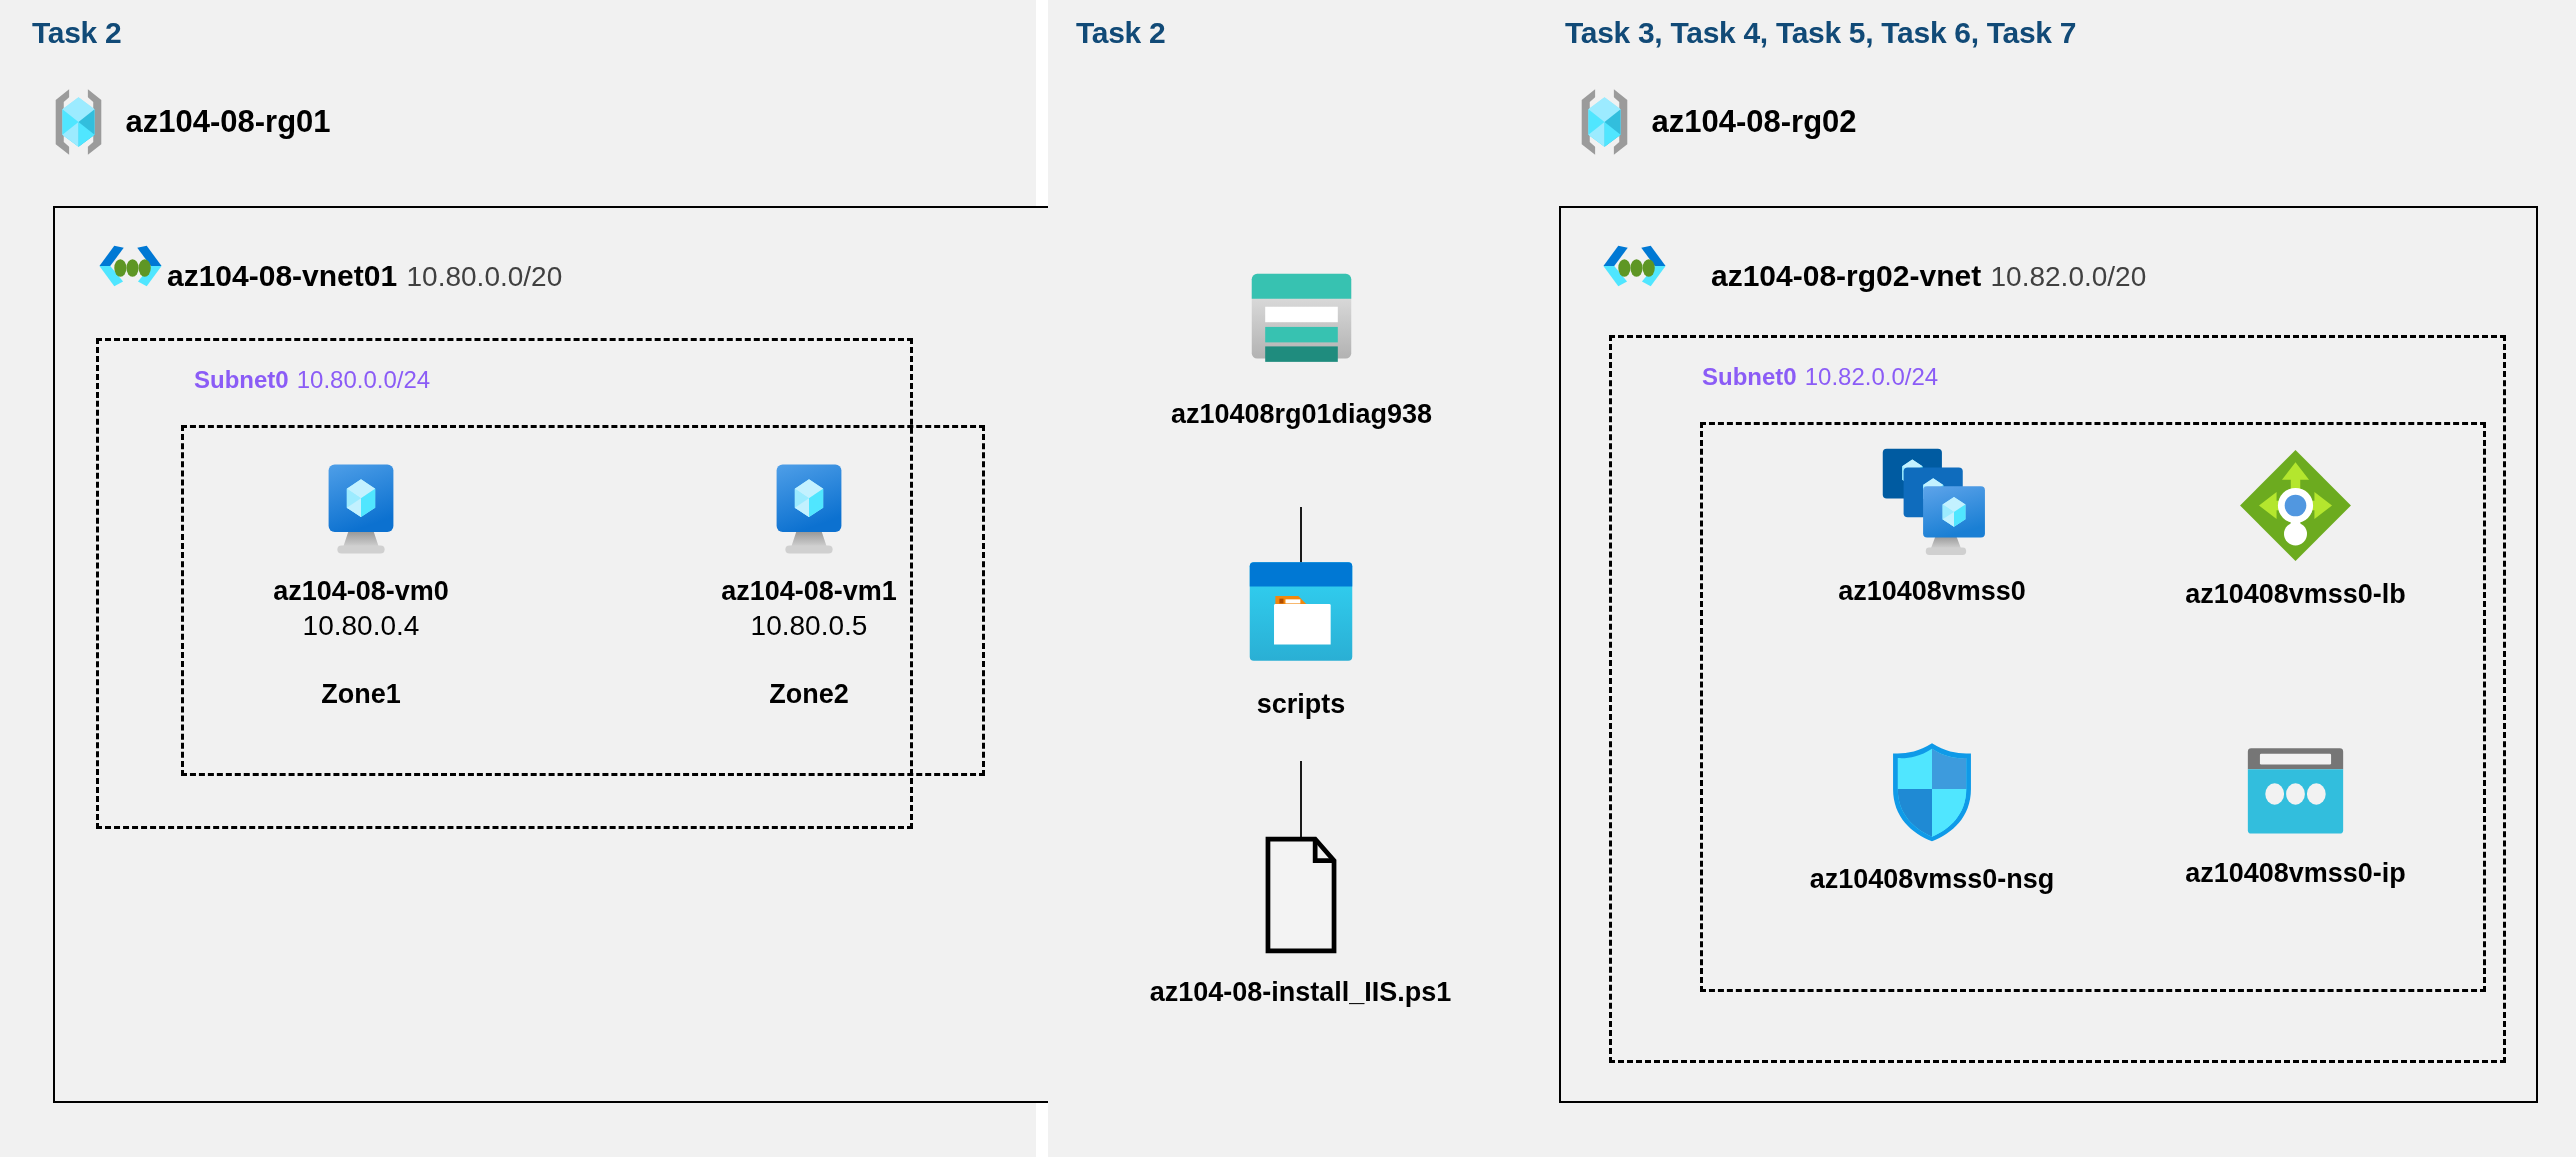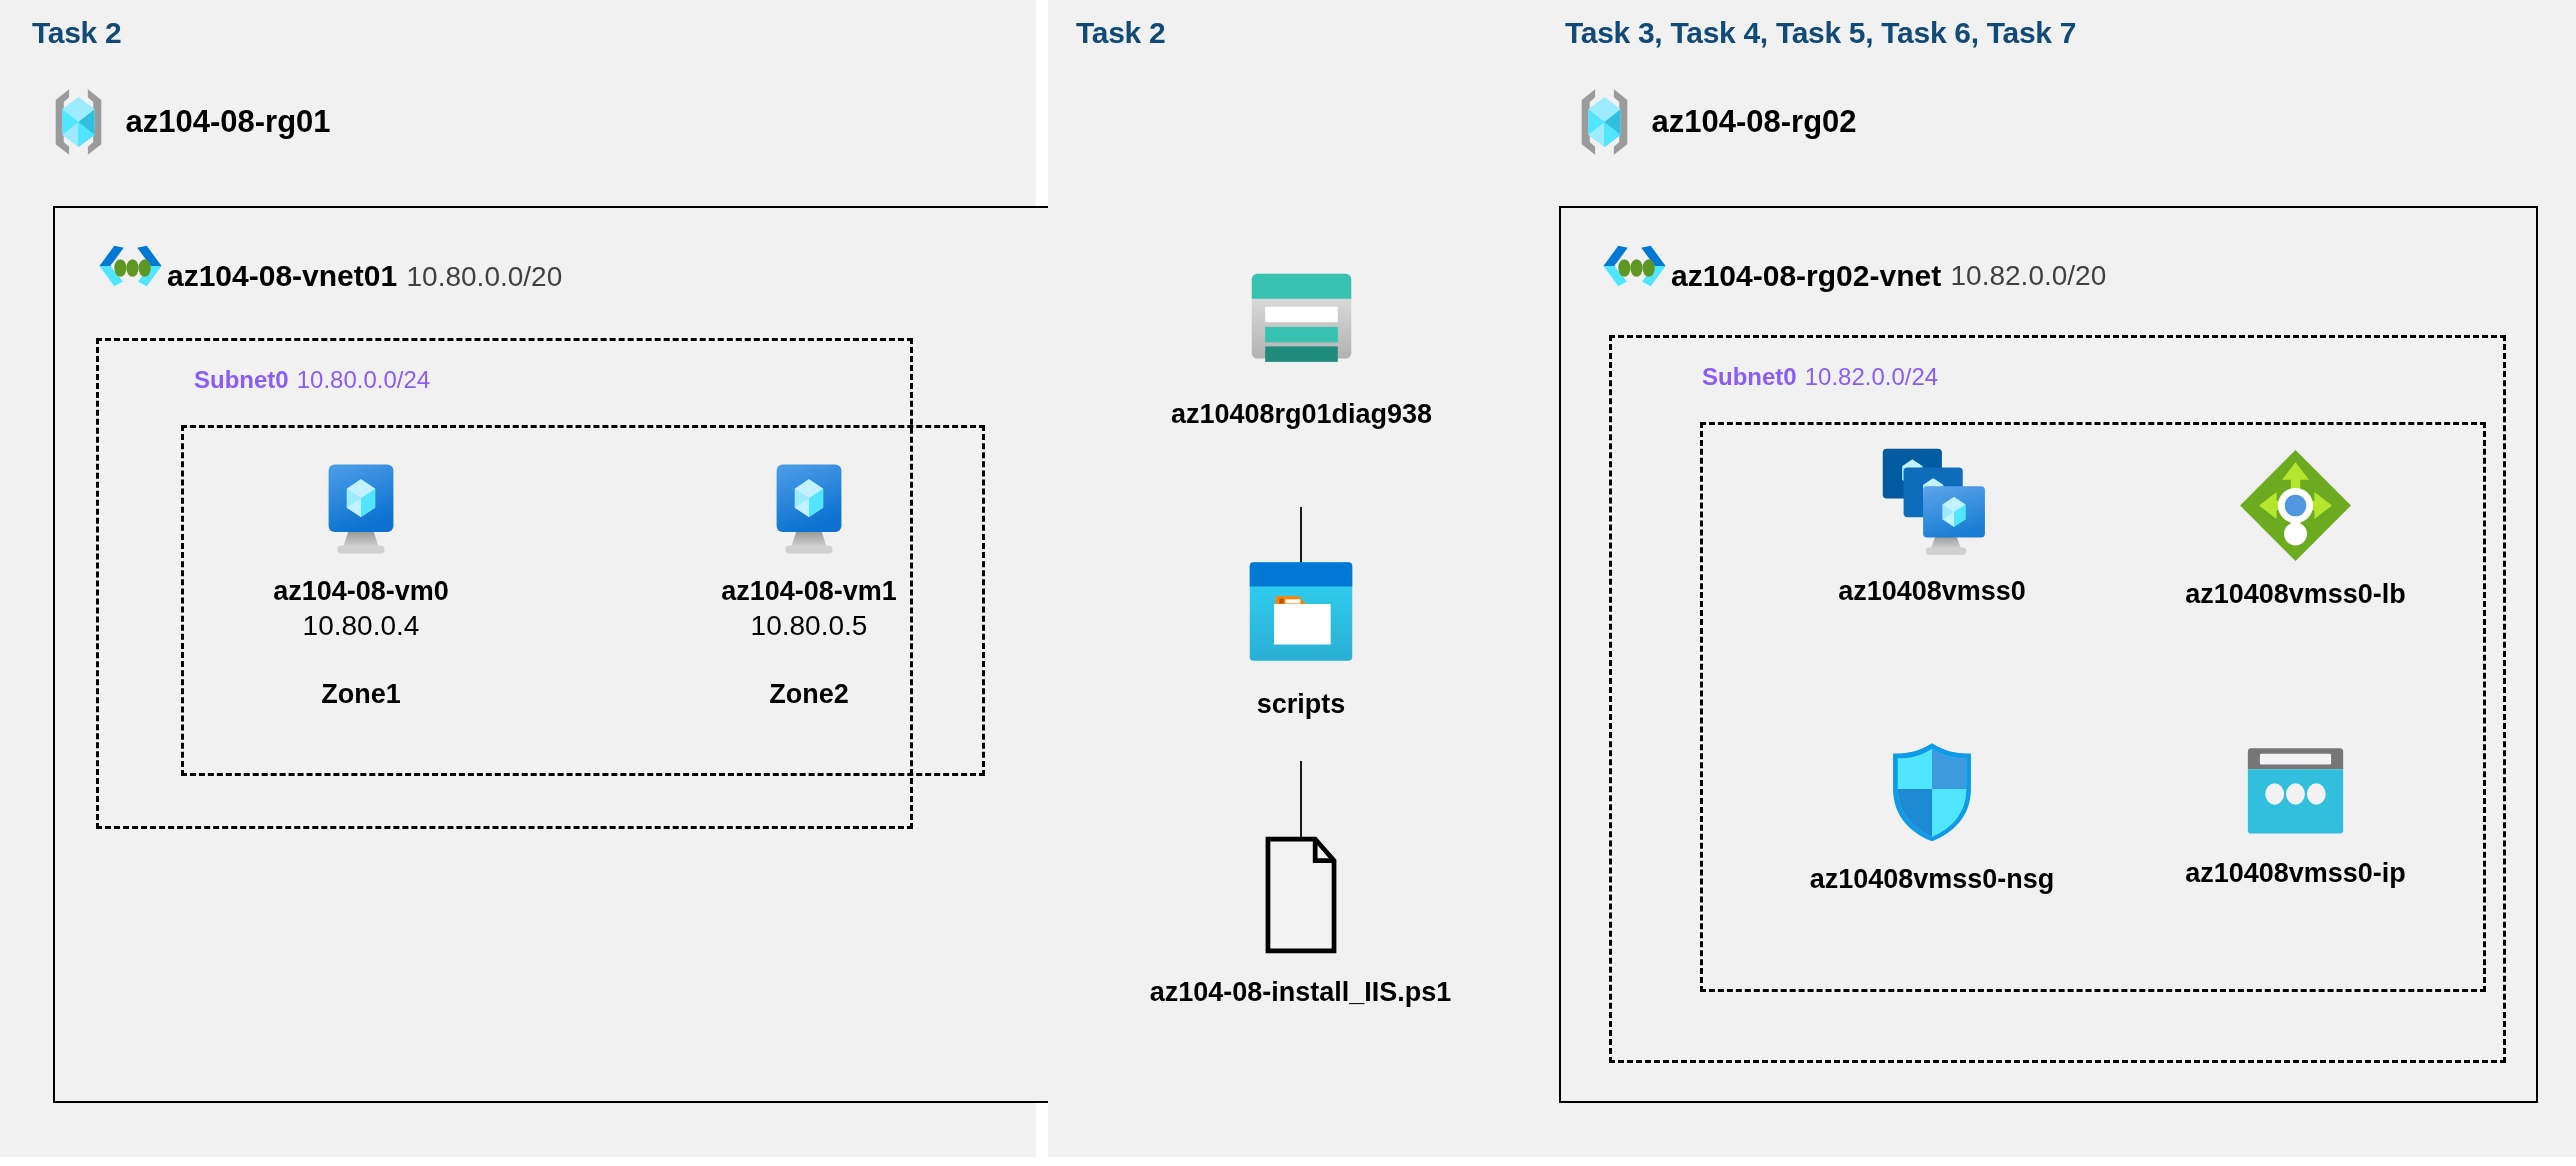--- a/index.html
+++ b/index.html
@@ -224,21 +224,21 @@
       <svg width="73" height="65" viewBox="0 0 108 96">
         <path d="M30 4 L8 34 L24 34 L44 7 Z" fill="#0078d4"></path>
         <path d="M8 34 L30 64 L43 57 L24 34 Z" fill="#50e6ff"></path>
         <path d="M78 4 L100 34 L84 34 L64 7 Z" fill="#0078d4"></path>
         <path d="M100 34 L78 64 L65 57 L84 34 Z" fill="#50e6ff"></path>
         <ellipse cx="39" cy="37" rx="9" ry="13" fill="#5e9624"></ellipse>
         <ellipse cx="57" cy="37" rx="9" ry="13" fill="#5e9624"></ellipse>
         <ellipse cx="75" cy="37" rx="9" ry="13" fill="#5e9624"></ellipse>
       </svg>
     </span>
-    <span style="display:flex;align-items:center;">
+    <span style="display:flex;align-items:flex-end;margin-left:40px;">
       <span class="vnet-name">az104-08-rg02-vnet</span>
       <span class="vnet-cidr">10.82.0.0/20</span>
     </span>
   </div>
 
   <div class="subnet-box" style="left:1609px;top:335px;width:897px;height:728px;"></div>
   <div class="subnet-label" style="left:1702px;top:363px;">
     <b>Subnet0</b><span>10.82.0.0/24</span>
   </div>
 

